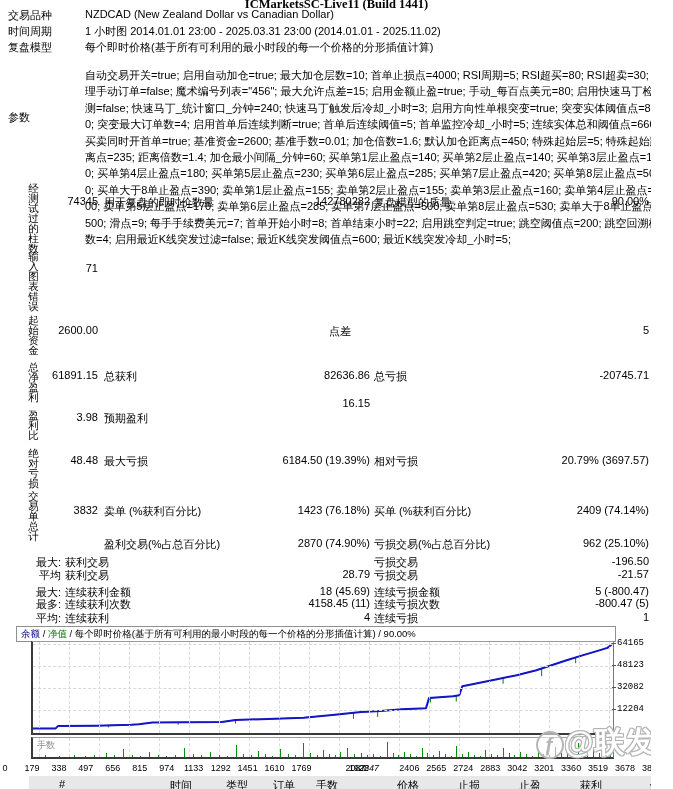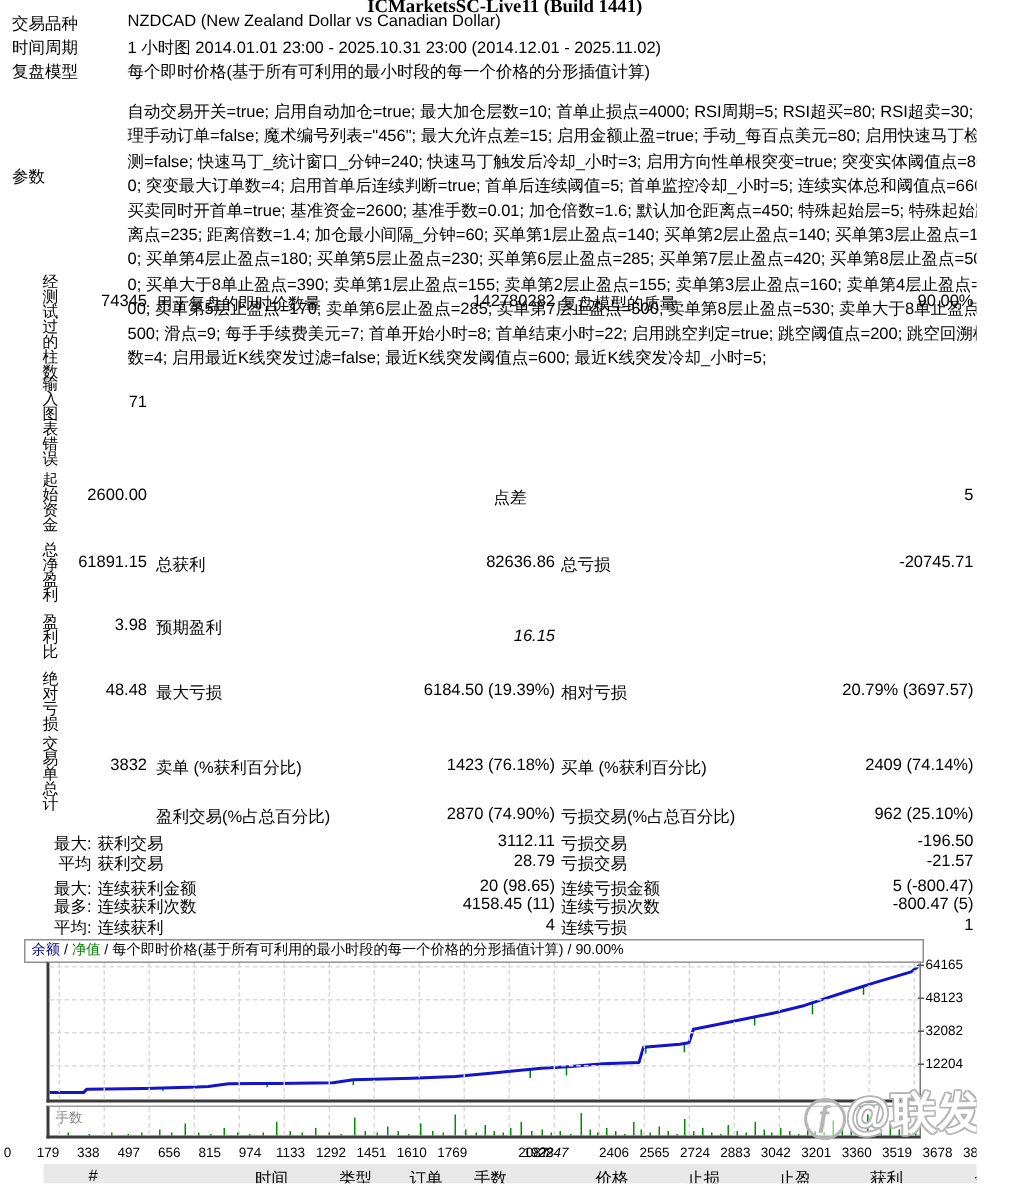--- a/index.html
+++ b/index.html
@@ -24,21 +24,21 @@
   .l1{position:absolute;left:65px;}
   
   #legend-box{position:absolute;left:16px;top:626px;width:594px;height:14px;border:1px solid #909090;
     background:#fff;font-size:9.5px;padding-left:4px;line-height:14px;}
   #plot-box{position:absolute;left:31px;top:641px;width:580px;height:91px;background:#fff;
     border-top:1px solid #999;border-right:1px solid #777;border-left:2px solid #3a3a3a;border-bottom:2px solid #3a3a3a;}
   #lots-box{position:absolute;left:31px;top:737px;width:580px;height:19px;background:#fff;
     border-top:1px solid #999;border-right:1px solid #777;border-left:2px solid #3a3a3a;border-bottom:2px solid #3a3a3a;}
   .grid-v{position:absolute;top:0;width:0;border-left:1px dashed #d9d9d9;}
   .grid-h{position:absolute;left:0;height:0;border-top:1px dashed #d9d9d9;width:100%;}
-  .ytick{position:absolute;left:617px;font-size:9px;}
+  .ytick{position:absolute;left:617px;font-size:9px;font-family:Liberation Mono, monospace;}
   .ymark{position:absolute;width:4px;height:1px;background:#555;left:612px;}
   .xtick{position:absolute;top:763px;font-size:9px;width:34px;text-align:center;}
   #lots-label{position:absolute;font-size:9px;color:#888;left:4px;top:1px;}
   .lot-bar{position:absolute;width:1px;background:#009000;bottom:0;}
   #watermark{position:absolute;left:536px;top:722px;font-size:30px;font-weight:bold;color:#fff;letter-spacing:1px;
     text-shadow:-1px -1px 0 #b5b5b5,1px -1px 0 #b5b5b5,-1px 1px 0 #b5b5b5,1px 1px 0 #b5b5b5,0 1px 0 #b5b5b5,0 -1px 0 #b5b5b5,1px 0 0 #b5b5b5,-1px 0 0 #b5b5b5;
     transform:rotate(-1deg);z-index:5;}
   #wm-logo{display:inline-block;width:24px;height:24px;border:2px solid #b5b5b5;border-radius:50%;
     text-align:center;line-height:22px;font-size:20px;vertical-align:2px;text-shadow:none;color:#b5b5b5;background:rgba(255,255,255,.55);}
   #footer-band{position:absolute;left:29px;top:776px;width:639px;height:20px;background:#e8e8e8;}
@@ -214,21 +214,21 @@
 
   <div id="watermark" class="abs">
     <span id="wm-logo">ƒ</span><span>@联发科</span>
   </div>
 
   <div id="footer-band"></div>
   <div id="footer-cols"></div>
 <div class="abs info-label" style="top: 8px;">交易品种</div>
     <div class="abs info-value" style="top: 8px;">NZDCAD (New Zealand Dollar vs Canadian Dollar)</div>
     <div class="abs info-label" style="top: 24px;">时间周期</div>
-    <div class="abs info-value" style="top: 24px;">1 小时图 2014.01.01 23:00 - 2025.10.31 23:00 (2014.12.01 - 2025.11.02)</div>
+    <div class="abs info-value" style="top: 24px;">1 小时图 2014.01.01 23:00 - 2025.03.31 23:00 (2014.01.01 - 2025.11.02)</div>
     <div class="abs info-label" style="top: 40px;">复盘模型</div>
     <div class="abs info-value" style="top: 40px;">每个即时价格(基于所有可利用的最小时段的每一个价格的分形插值计算)</div>
     <div class="vlabel" style="top: 183px;">经测试过的柱数</div>
     <div class="c2" style="top: 195px;">74345</div>
     <div class="c3" style="top: 195px;">用于复盘的即时价数量</div>
     <div class="c4" style="top: 195px;">142780282</div>
     <div class="c5" style="top: 195px;">复盘模型的质量</div>
     <div class="c6" style="top: 195px;">90.00%</div>
     <div class="vlabel" style="top: 251px;">输入图表错误</div>
     <div class="c2" style="top: 262px;">71</div>
@@ -238,50 +238,49 @@
     <div class="c6" style="top: 324px;">5</div>
     <div class="vlabel" style="top: 362px;">总净盈利</div>
     <div class="c2" style="top: 369px;">61891.15</div>
     <div class="c3" style="top: 369px;">总获利</div>
     <div class="c4" style="top: 369px;">82636.86</div>
     <div class="c5" style="top: 369px;">总亏损</div>
     <div class="c6" style="top: 369px;">-20745.71</div>
     <div class="vlabel" style="top: 410px;">盈利比</div>
     <div class="c2" style="top: 411px;">3.98</div>
     <div class="c3" style="top: 411px;">预期盈利</div>
-    <div class="c4" style="top: 418px; font-style: italic;">16.15</div>
+    <div class="c4" style="top: 397px;">16.15</div>
     <div class="vlabel" style="top: 448px;">绝对亏损</div>
     <div class="c2" style="top: 454px;">48.48</div>
     <div class="c3" style="top: 454px;">最大亏损</div>
     <div class="c4" style="top: 454px;">6184.50 (19.39%)</div>
     <div class="c5" style="top: 454px;">相对亏损</div>
     <div class="c6" style="top: 454px;">20.79% (3697.57)</div>
     <div class="vlabel" style="top: 491px;">交易单总计</div>
     <div class="c2" style="top: 504px;">3832</div>
     <div class="c3" style="top: 504px;">卖单 (%获利百分比)</div>
     <div class="c4" style="top: 504px;">1423 (76.18%)</div>
     <div class="c5" style="top: 504px;">买单 (%获利百分比)</div>
     <div class="c6" style="top: 504px;">2409 (74.14%)</div>
     <div class="c3" style="top: 537px;">盈利交易(%占总百分比)</div>
     <div class="c4" style="top: 537px;">2870 (74.90%)</div>
     <div class="c5" style="top: 537px;">亏损交易(%占总百分比)</div>
     <div class="c6" style="top: 537px;">962 (25.10%)</div>
     <div class="pfx" style="top: 555px;">最大:</div>
     <div class="l1" style="top: 555px;">获利交易</div>
-    <div class="c4" style="top: 555px;">3112.11</div>
     <div class="c5" style="top: 555px;">亏损交易</div>
     <div class="c6" style="top: 555px;">-196.50</div>
     <div class="pfx" style="top: 568px;">平均</div>
     <div class="l1" style="top: 568px;">获利交易</div>
     <div class="c4" style="top: 568px;">28.79</div>
     <div class="c5" style="top: 568px;">亏损交易</div>
     <div class="c6" style="top: 568px;">-21.57</div>
     <div class="pfx" style="top: 585px;">最大:</div>
     <div class="l1" style="top: 585px;">连续获利金额</div>
-    <div class="c4" style="top: 585px;">20 (98.65)</div>
+    <div class="c4" style="top: 585px;">18 (45.69)</div>
     <div class="c5" style="top: 585px;">连续亏损金额</div>
     <div class="c6" style="top: 585px;">5 (-800.47)</div>
     <div class="pfx" style="top: 597px;">最多:</div>
     <div class="l1" style="top: 597px;">连续获利次数</div>
     <div class="c4" style="top: 597px;">4158.45 (11)</div>
     <div class="c5" style="top: 597px;">连续亏损次数</div>
     <div class="c6" style="top: 597px;">-800.47 (5)</div>
     <div class="pfx" style="top: 611px;">平均:</div>
     <div class="l1" style="top: 611px;">连续获利</div>
     <div class="c4" style="top: 611px;">4</div>

